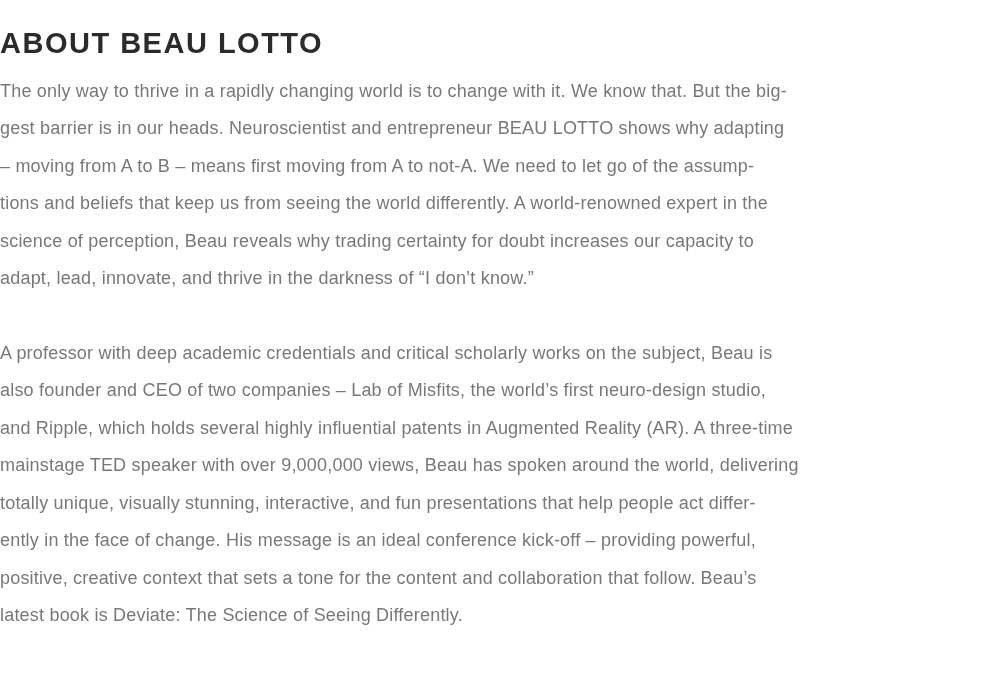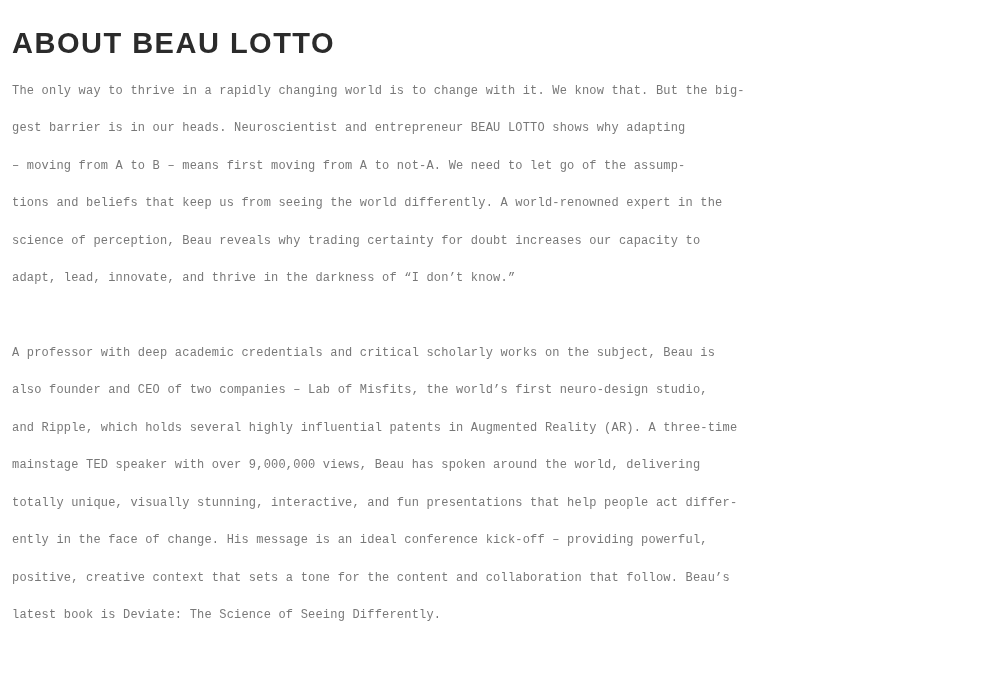--- a/index.html
+++ b/index.html
@@ -5,40 +5,39 @@
   html, body {
     margin: 0;
     padding: 0;
     background: #ffffff;
     width: 1000px;
     height: 700px;
     overflow: hidden;
     font-family: "Liberation Sans", sans-serif;
   }
   .about-section {
-    padding: 26px 6px 0 12px;
+    padding: 26px 6px 0 0;
     box-sizing: border-box;
     width: 1000px;
   }
   .page-title {
     margin: 0 0 12px 0;
     font-size: 29px;
     font-weight: 700;
     letter-spacing: 1.5px;
     color: #2b2b2b;
     line-height: 1.2;
   }
   .bio-paragraph {
     margin: 0 0 37px 0;
-    font-size: 12px;
+    font-size: 18px;
     line-height: 37.5px;
     color: #787878;
     white-space: pre-line;
     letter-spacing: 0.2px;
-    font-family: Liberation Mono, monospace;
   }
 </style>
 </head>
 <body>
 
 <main class="about-section">
   <h1 class="page-title">ABOUT BEAU LOTTO</h1>
   <p class="bio-paragraph">The only way to thrive in a rapidly changing world is to change with it. We know that. But the big-
 gest barrier is in our heads. Neuroscientist and entrepreneur BEAU LOTTO shows why adapting
 – moving from A to B – means first moving from A to not-A. We need to let go of the assump-

